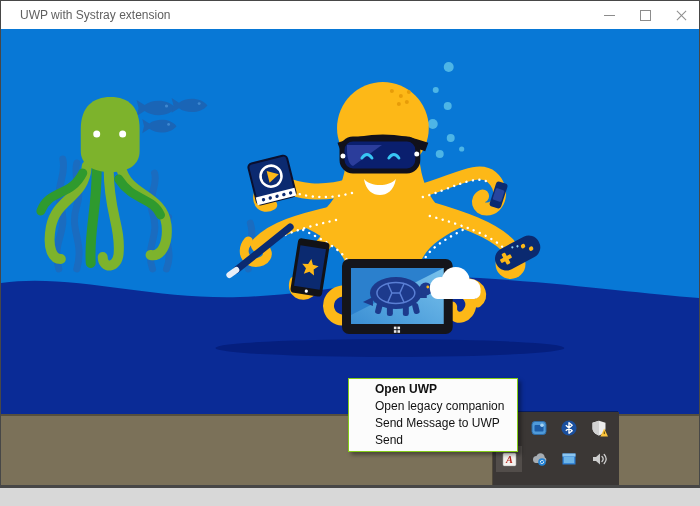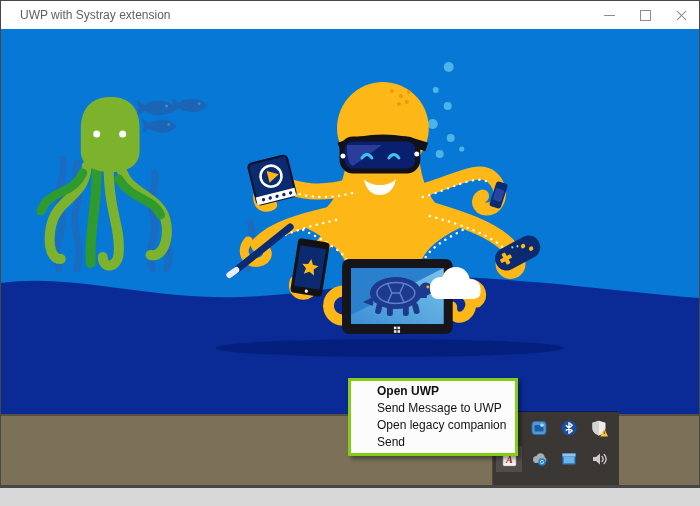--- a/index.html
+++ b/index.html
@@ -16,21 +16,21 @@
   .glyph-close{position:relative;width:11px;height:11px;}
   .glyph-close:before,.glyph-close:after{content:"";position:absolute;left:5px;top:-1px;height:13px;
             width:1px;background:#8c8c8c;}
   .glyph-close:before{transform:rotate(45deg);}
   .glyph-close:after{transform:rotate(-45deg);}
   
   .scene{position:absolute;top:28px;left:0;width:698px;height:475px;}
   .scene svg{display:block;width:100%;height:100%;}
   
   .context-menu{position:absolute;left:347px;top:377px;width:170px;box-sizing:border-box;
-            background:#fcfcfc;border:3px solid #84cc16;box-shadow:3px 3px 4px rgba(0,0,0,.38);
+            background:#fcfcfc;border:1px solid #84cc16;box-shadow:3px 3px 4px rgba(0,0,0,.38);
             padding:2px 0;z-index:30;}
   .menu-item{height:17px;line-height:17px;padding-left:26px;font-size:12px;color:#111;cursor:default;}
   .menu-item.bold{font-weight:bold;}
   
   .tray-flyout{position:absolute;left:492px;top:411px;width:126px;height:92px;background:#3b3735;
             box-shadow:-1px -1px 0 rgba(0,0,0,.35);z-index:20;}
   .tray-cell{position:absolute;width:26px;height:26px;display:flex;align-items:center;
             justify-content:center;cursor:default;}
   .tray-cell.hl{background:#524d4a;}
 </style>
@@ -314,18 +314,18 @@
     <div class="tray-cell" style="left:33px;top:66px;">
       <svg width="17" height="14" viewBox="0 0 17 14">
         <rect x="1" y="1.5" width="15" height="11" fill="#d9b264" stroke="#4a3f1d"></rect>
         <path d="M1.5,2 L8.5,8.5 L15.5,2" fill="none" stroke="#4a3f1d"></path>
       </svg>
     </div>
   </div>
 
   <div class="context-menu">
     <div class="menu-item bold">Open UWP</div>
+    <div class="menu-item">Open legacy companion</div>
     <div class="menu-item">Send Message to UWP</div>
-    <div class="menu-item">Open legacy companion</div>
     <div class="menu-item">Send</div>
   </div>
 
 </div>
 
 </body></html>

